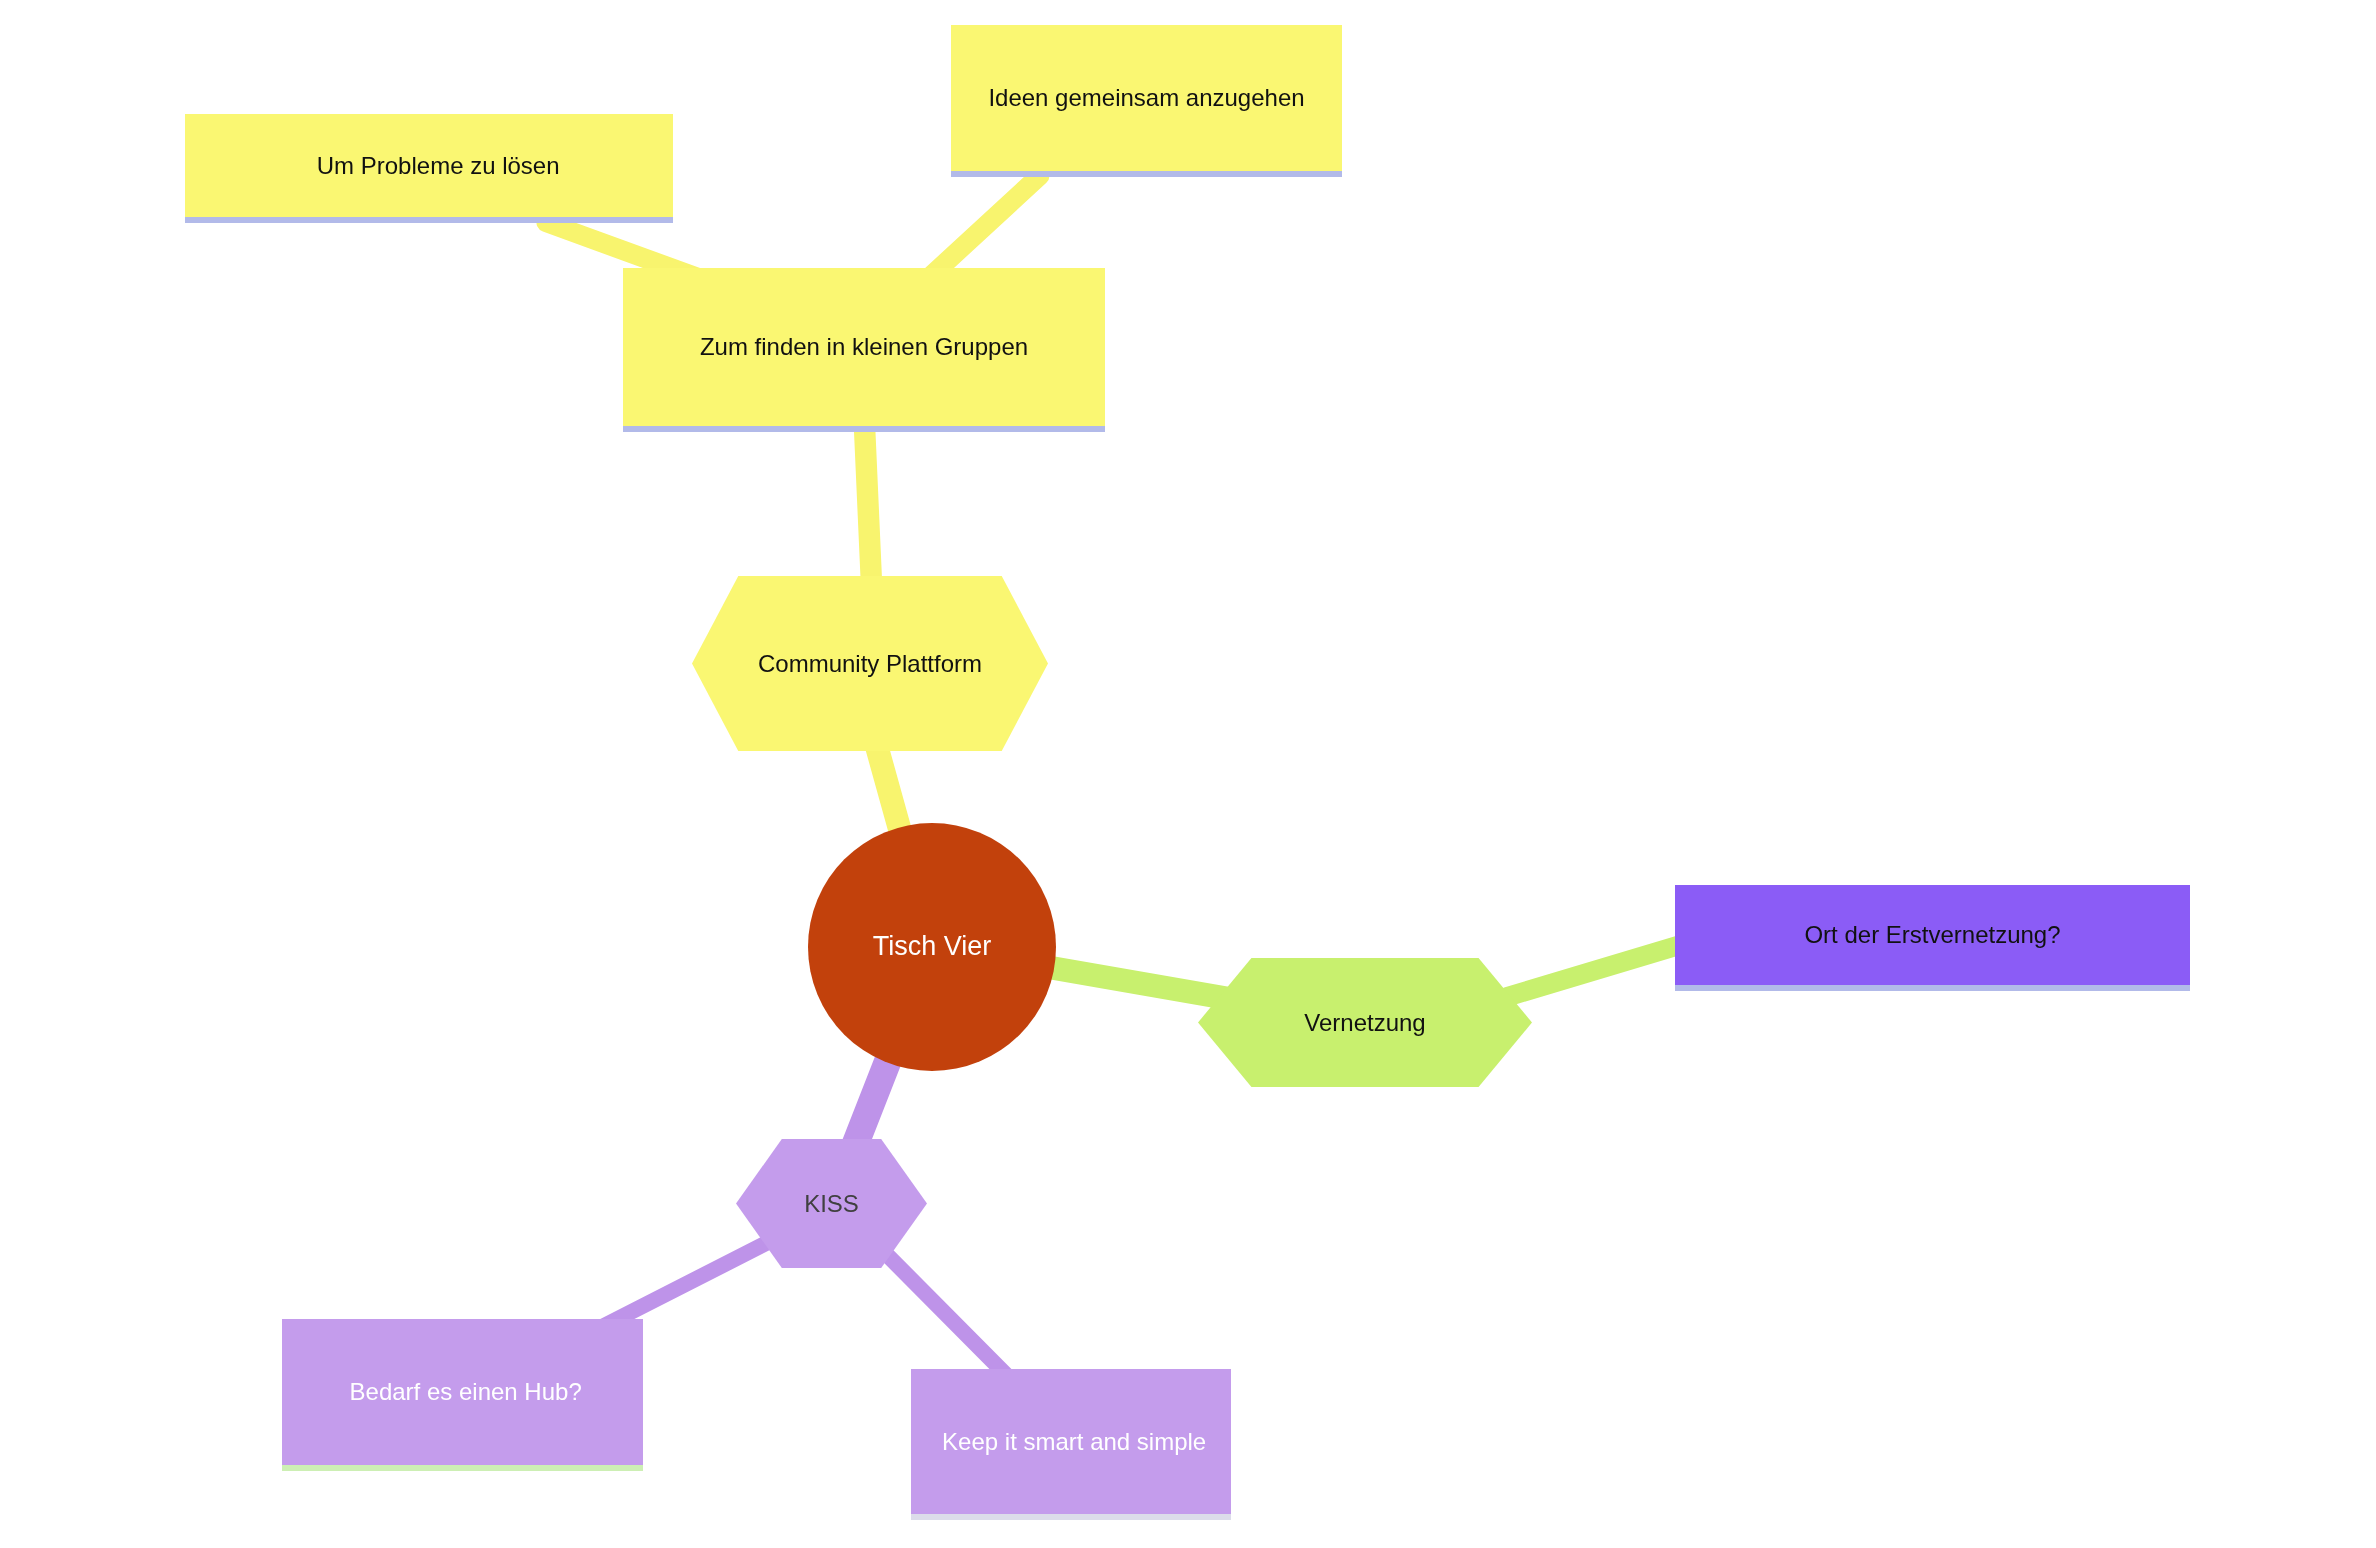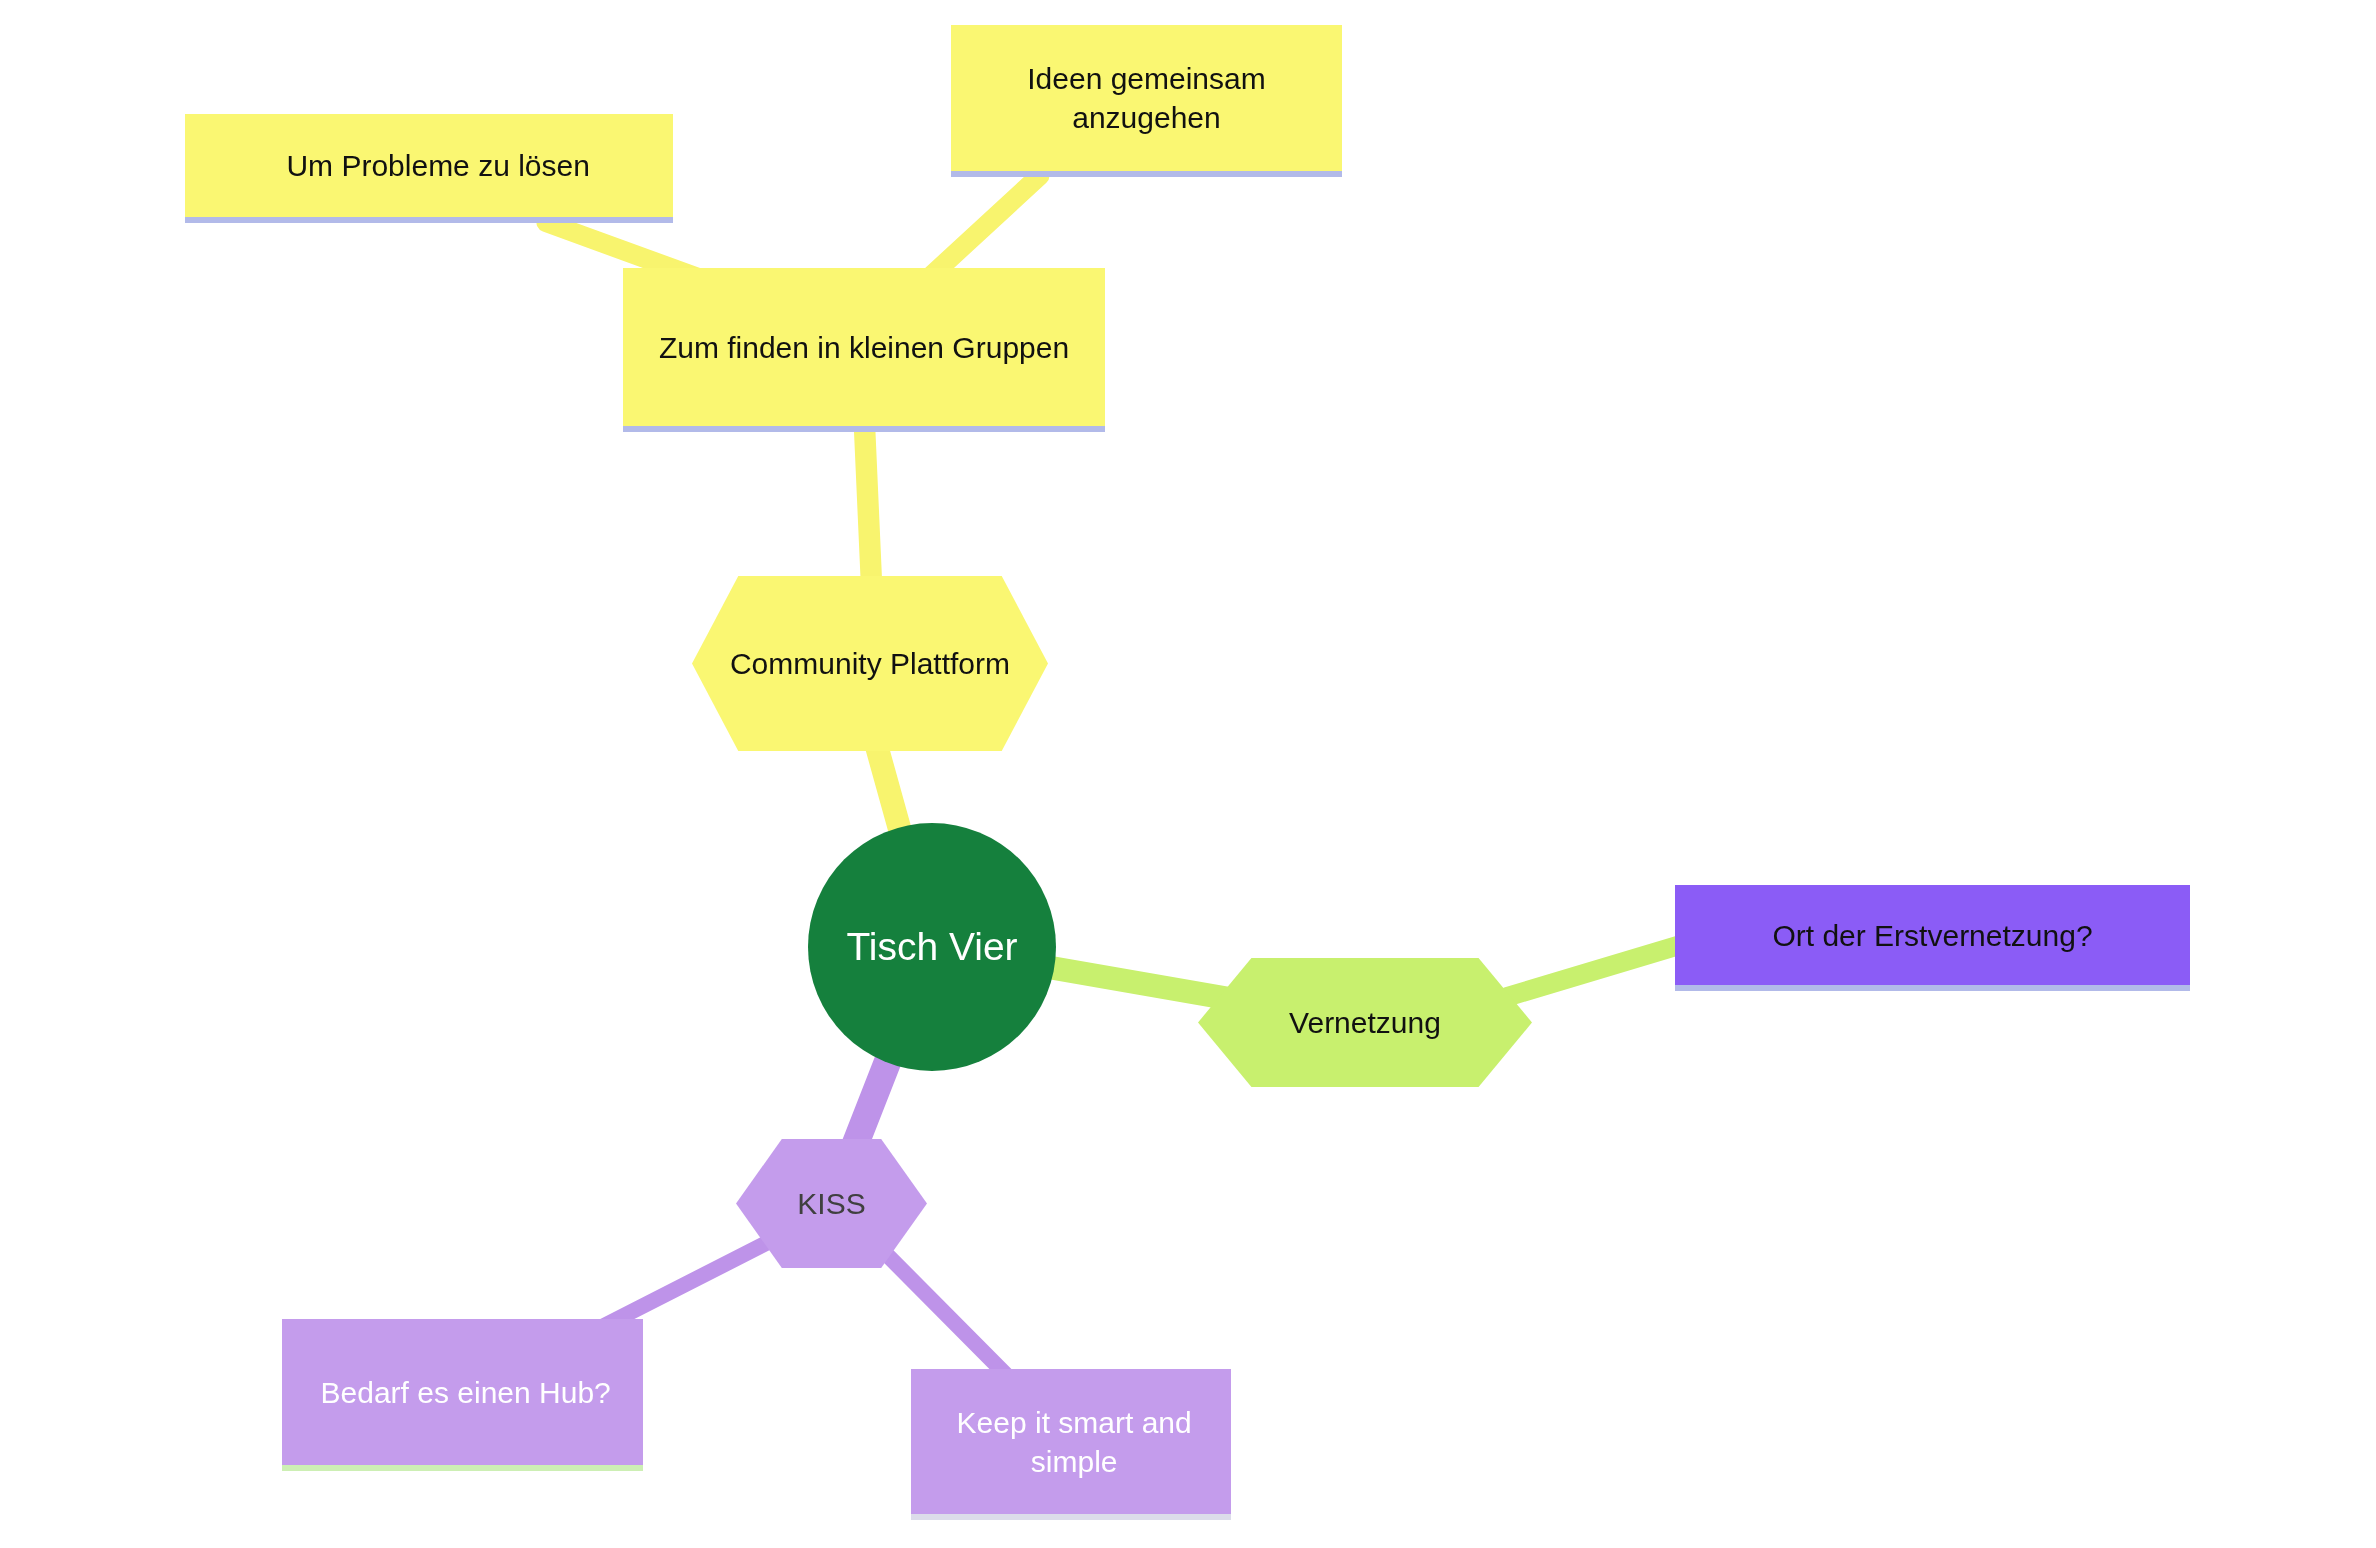--- a/index.html
+++ b/index.html
@@ -8,41 +8,41 @@
     width:2377px;height:1549px;
     background:#ffffff;
     font-family:"Liberation Sans", sans-serif;
     overflow:hidden;
   }
   .links{position:absolute;left:0;top:0;width:2377px;height:1549px;}
   .node{
     position:absolute;
     display:flex;align-items:center;justify-content:center;
     text-align:center;
-    font-size:30px;line-height:1.3;
+    font-size:24px;line-height:1.3;
     box-sizing:border-box;
     cursor:pointer;
   }
   .rect{padding:5.9px 13.7px;}
   .rect.yellow{background:#faf772;color:#111111;border-bottom:6.8px solid #b2bae9;}
   .rect.green{background:#8b5cf6;color:#111111;border-bottom:6.8px solid #b2bae9;margin-top:29px;}
   .rect.purple{background:#c49cec;color:#ffffff;padding-left:20px;}
   .rect.purple.u-green{border-bottom:6.8px solid #cdefb4;}
   .rect.purple.u-lav{border-bottom:6.8px solid #dcdcea;}
   .hex{color:#111111;}
   .hex.yellow{background:#faf772;}
   .hex.green{background:#c8f06e;}
   .hex.purple{background:#c49cec;color:#404040;}
   .hex-wide{clip-path:polygon(0 50%,13% 0,87% 0,100% 50%,87% 100%,13% 100%);}
   .hex-mid{clip-path:polygon(0 50%,16% 0,84% 0,100% 50%,84% 100%,16% 100%);}
   .hex-small{clip-path:polygon(0 50%,24% 0,76% 0,100% 50%,76% 100%,24% 100%);}
   .root-circle{
     border-radius:50%;
-    background:#15803d;color:#ffffff;
-    font-size:39px;
+    background:#c2410c;color:#ffffff;
+    font-size:27px;
   }
   .node-label{pointer-events:none;}
 </style>
 </head>
 <body>
 
 <div class="canvas">
 
   <svg class="links" viewBox="0 0 2437 1588" xmlns="http://www.w3.org/2000/svg">
 

